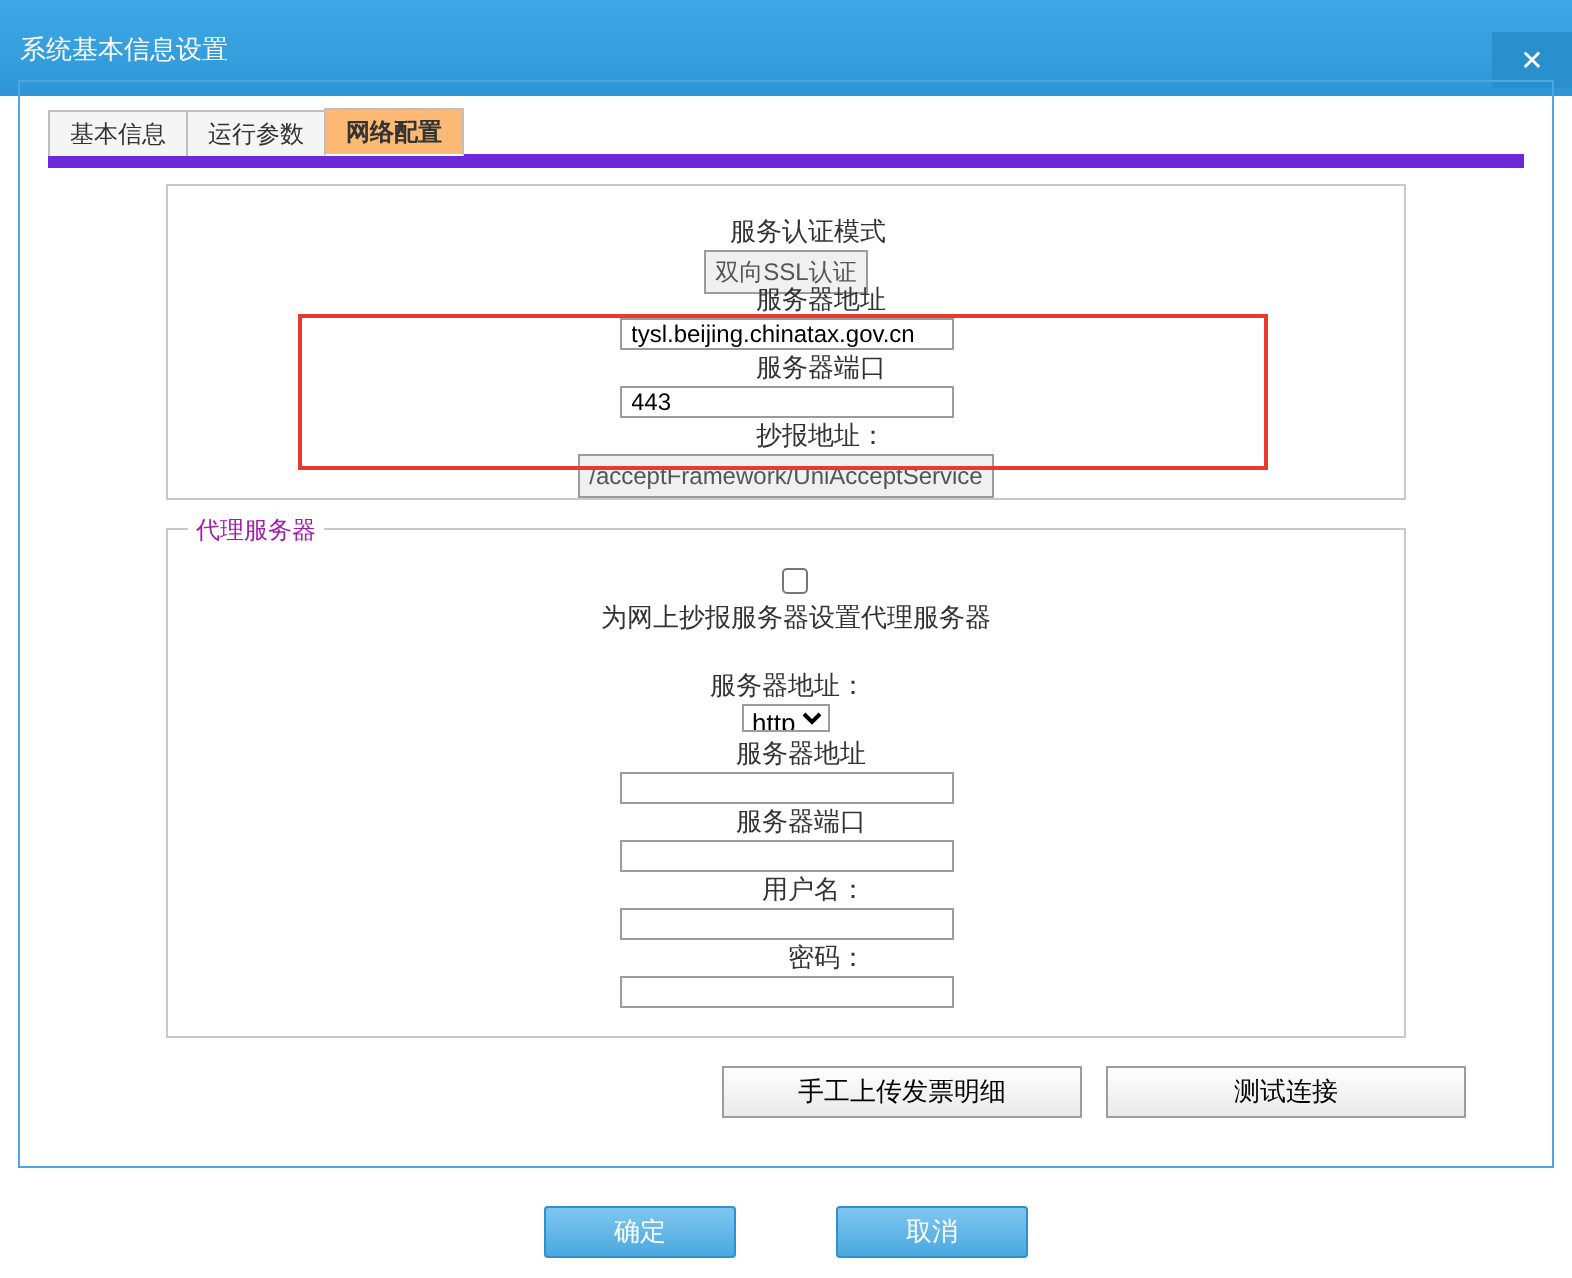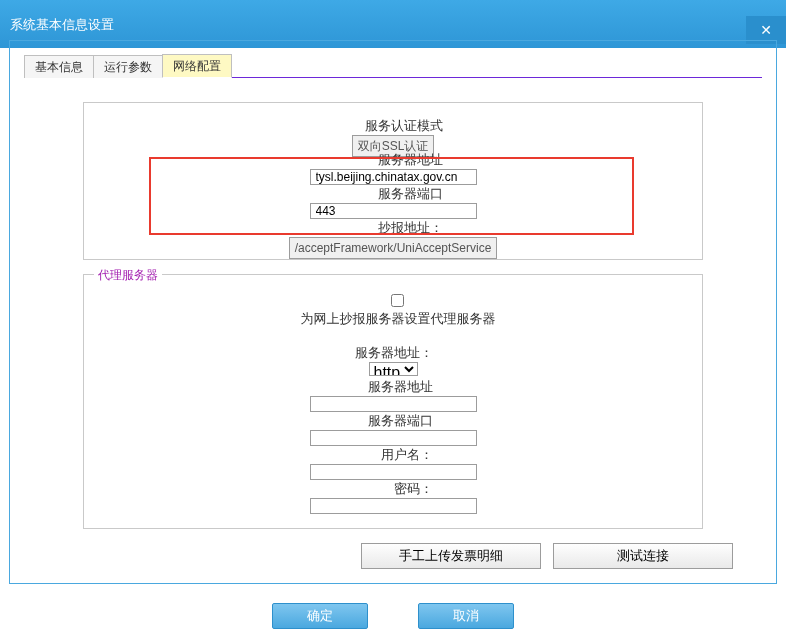--- a/index.html
+++ b/index.html
@@ -50,43 +50,43 @@
     top: 40px;
     bottom: 55px;
     border: 1px solid #4aa8df;
     box-sizing: border-box;
     padding: 14px 14px 14px 14px;
   }
   .tabs {
     display: flex;
     align-items: flex-end;
     height: 22px;
-    border-bottom: 1px solid #6d28d9;
-    margin-bottom: 24px;
+    border-bottom: 7px solid #6d28d9;
+    margin-bottom: 8px;
   }
   .tab {
     height: 22px;
     line-height: 22px;
     padding: 0 10px;
     border-right: 1px solid #bfbfbf;
     border-top: 1px solid #bfbfbf;
     border-left: 1px solid #bfbfbf;
     margin-right: -1px;
     position: relative;
     top: 1px;
     background: #f5f5f5;
     cursor: pointer;
     font-size: 12px;
     color: #333;
   }
   .tab:first-child { border-left: 1px solid #bfbfbf; }
   .tab.active {
-    background: #fef9c3;
+    background: #fdba74;
     border-bottom: 1px solid #fff;
-    font-weight: normal;
+    font-weight: bold;
   }
   .form-area {
     width: 620px;
     margin: 0 auto;
   }
   .fieldset {
     border: 1px solid #c9c9c9;
     padding: 14px 20px 14px 20px;
     margin-bottom: 14px;
     position: relative;
@@ -130,21 +130,21 @@
     background: #f0f0f0;
     line-height: 20px;
     color: #555;
     display:flex;
     align-items:center;
   }
   .row select {
     flex: 1;
     height: 14px;
     border: 1px solid #9c9c9c;
-    font-size: 16px;
+    font-size: 13px;
     font-family: inherit;
     background: #fff;
   }
   .legend {
     position: absolute;
     top: -8px;
     left: 10px;
     background: #fff;
     padding: 0 4px;
     font-size: 12px;

